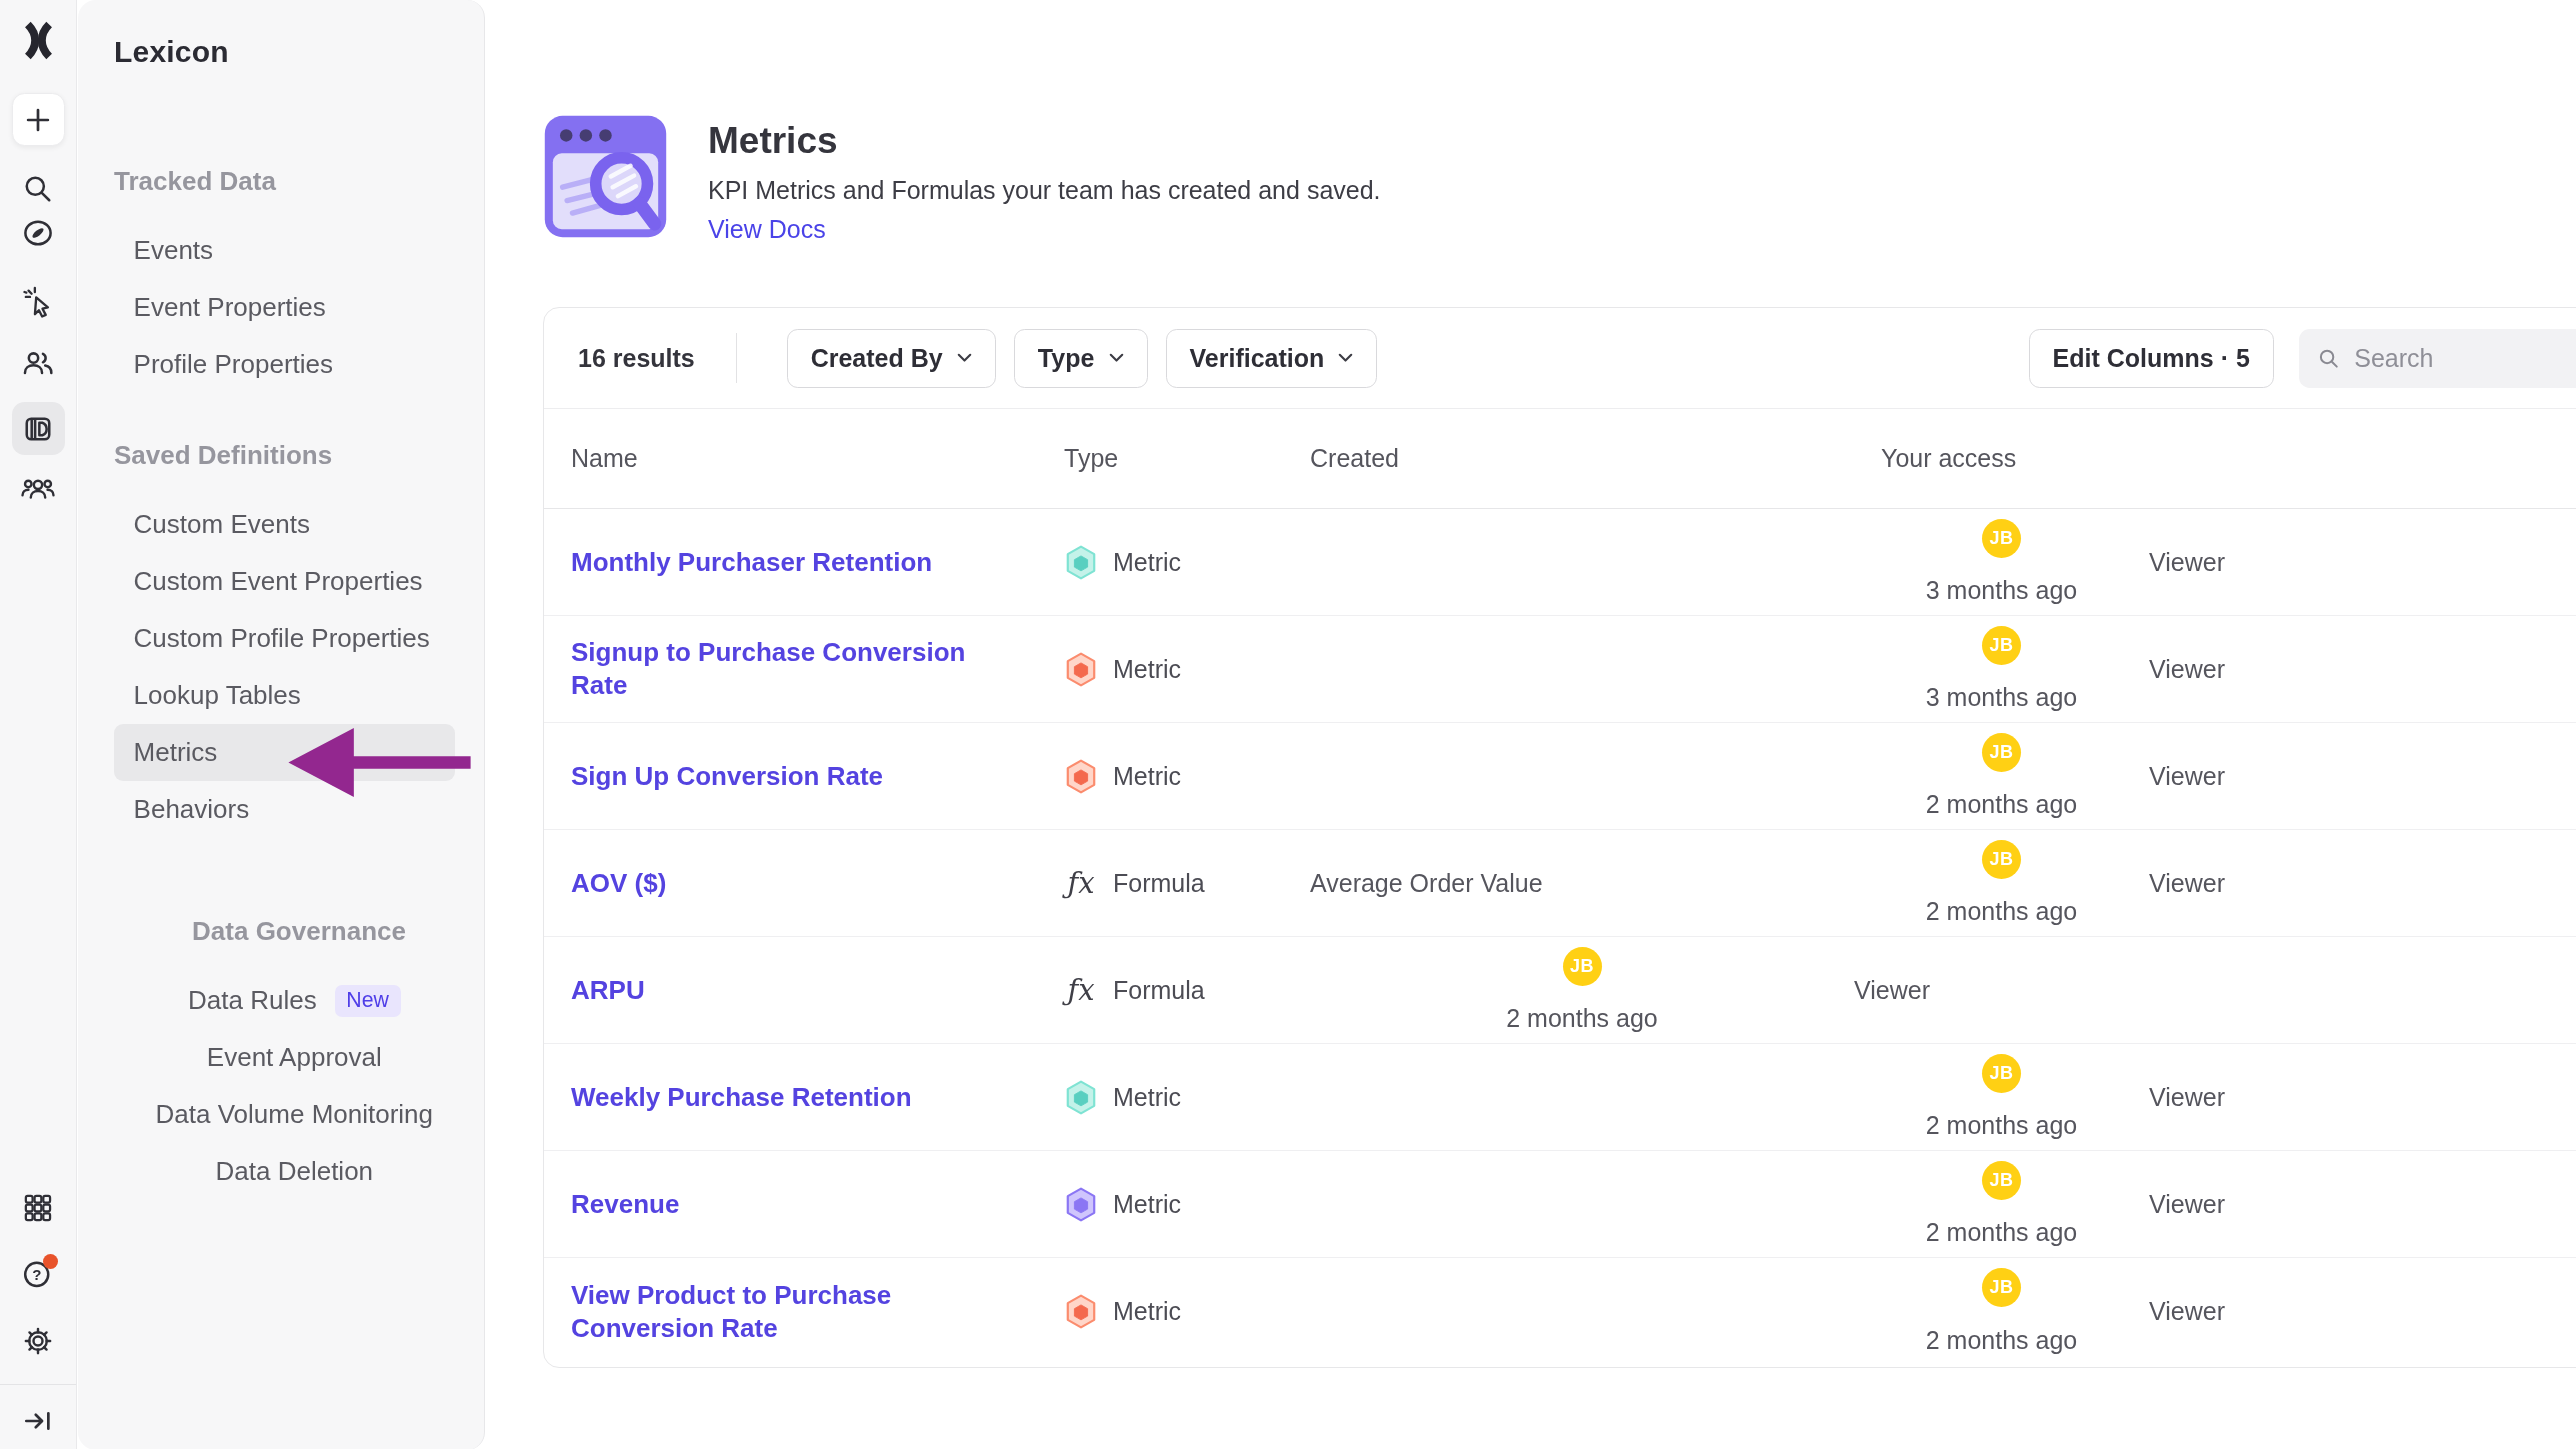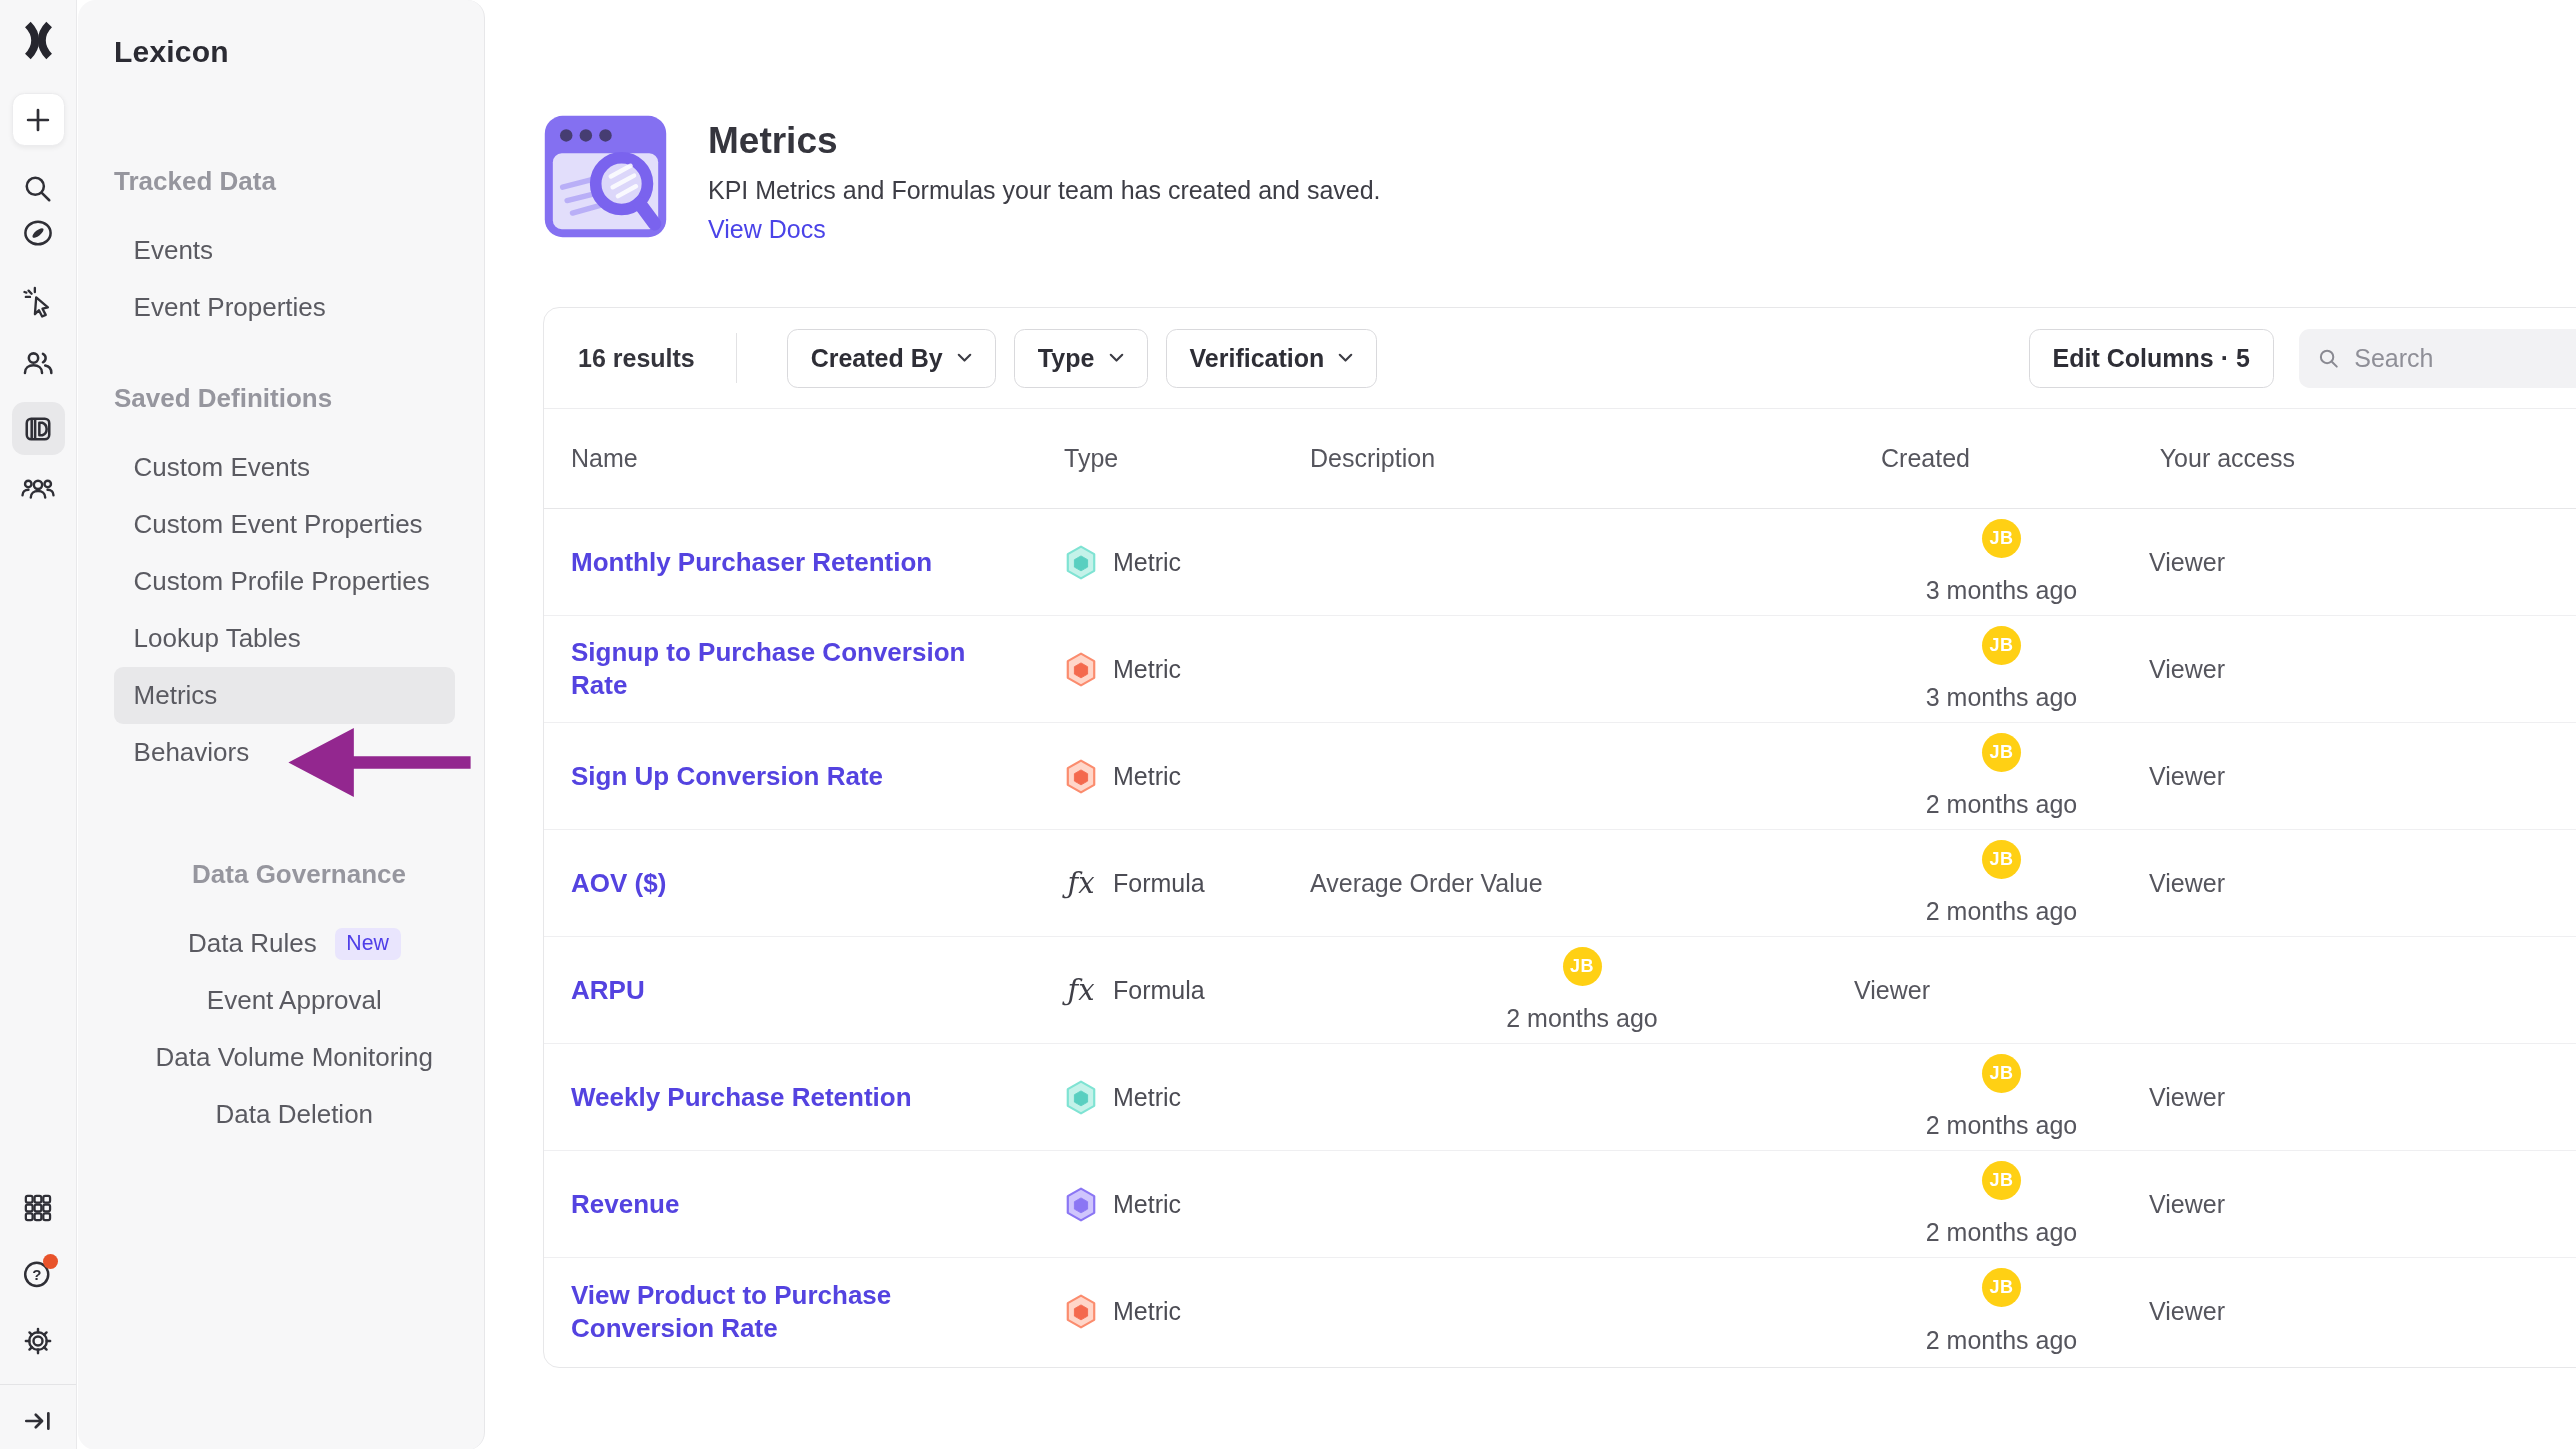--- a/index.html
+++ b/index.html
@@ -188,20 +188,21 @@
   <nav class="sidebar">
     <div class="sidebar-title">Lexicon</div>
     <div class="sections" id="sections">
   <div class="nav-section">
     <div class="section-label">Tracked Data</div>
     <div class="items">
   <div class="nav-item"><span class="item-label">Events</span></div>
 
   <div class="nav-item"><span class="item-label">Event Properties</span></div>
 
+  <div class="nav-item"><span class="item-label">Profile Properties</span></div>
 </div>
   </div>
 
   <div class="nav-section">
     <div class="section-label">Saved Definitions</div>
     <div class="items">
   <div class="nav-item"><span class="item-label">Custom Events</span></div>
 
   <div class="nav-item"><span class="item-label">Custom Event Properties</span></div>
 
@@ -294,21 +295,20 @@
             <circle cx="13" cy="13" r="8"></circle>
               <path d="M19.5 19.5l6 6"></path>
           </svg>
           <input placeholder="Search" style="">
         </div>
       </div>
 
       <div class="thead" id="thead">
           <div class="hcell">Name</div>
           <div class="hcell">Type</div>
-          <div class="hcell">Description</div>
           <div class="hcell">Created</div>
           <div class="hcell">Your access</div>
         </div>
       <div id="tbody">
   <div class="trow">
     <div class="cell name"><a>Monthly Purchaser Retention</a></div>
     <div class="cell type">
       <span class="type-icon">
                 <svg width="34" height="37" viewBox="0 0 38 42">
                   <polygon points="19,3 34,11.5 34,30.5 19,39 4,30.5 4,11.5" fill="#c4f2e9" stroke="#7fe3d3" stroke-width="2.5" stroke-linejoin="round"></polygon>

